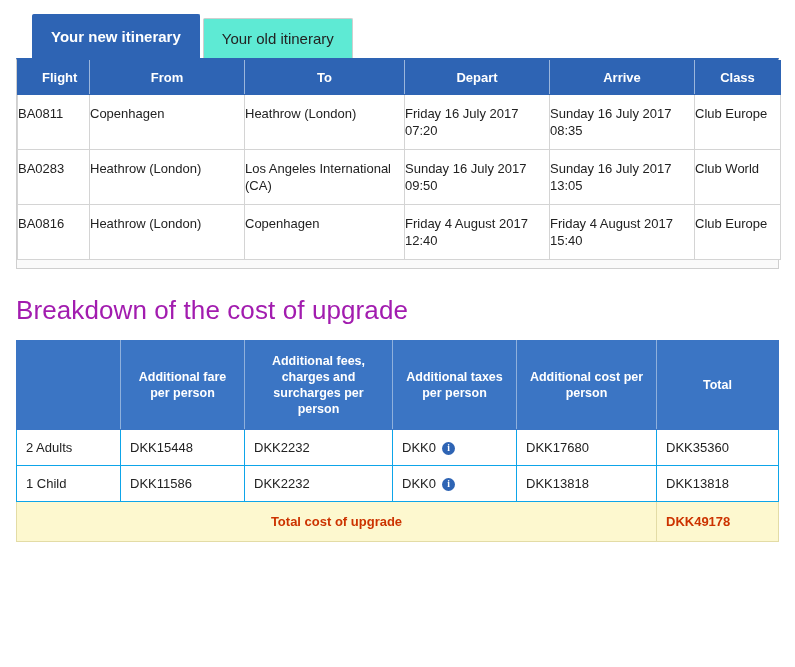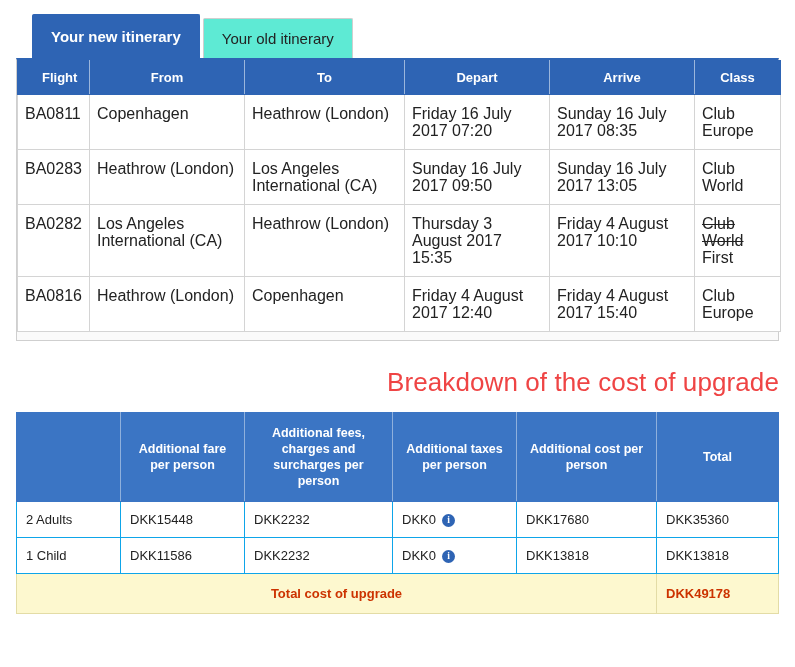--- a/index.html
+++ b/index.html
@@ -74,38 +74,37 @@
     font-size: 13px;
     font-weight: bold;
     text-align: center;
     padding: 9px 24px;
     border: 1px solid #2e64b4;
     border-right-color: #9bb6dc;
   }
   table.grid th:last-child { border-right-color: #2e64b4; }
   table.grid td {
     border: 1px solid #d4d4d4;
-    padding: 10px 7px;
+    padding: 10px 0;
     vertical-align: top;
-    font-size: 16px;
+    font-size: 13px;
     color: #222222;
     line-height: 17px;
   }
   .itin-wrap table.grid { border-left: none; border-right: none; }
   .strike { text-decoration: line-through; display: block; }
   .newclass { display: block; }
 
   
   h2.section-title {
     font-size: 26px;
     font-weight: normal;
-    color: #ef4444;
+    color: #a21caf;
     margin: 26px 0 14px 0;
     letter-spacing: 0.1px;
-    text-align: right;
   }
 
   
   table.breakdown {
     border-collapse: collapse;
     width: 100%;
     table-layout: fixed;
     background: #ffffff;
   }
   table.breakdown th {
@@ -206,31 +205,20 @@
           </td>
         </tr>
         <tr>
           <td>BA0283</td>
           <td>Heathrow (London)</td>
           <td>Los Angeles International (CA)</td>
           <td>Sunday 16 July 2017 09:50</td>
           <td>Sunday 16 July 2017 13:05</td>
           <td>
             <span class="newclass">Club World</span>
-          </td>
-        </tr>
-        <tr>
-          <td>BA0282</td>
-          <td>Los Angeles International (CA)</td>
-          <td>Heathrow (London)</td>
-          <td>Thursday 3 August 2017 15:35</td>
-          <td>Friday 4 August 2017 10:10</td>
-          <td>
-            <span class="strike">Club World</span>
-            <span class="newclass">First</span>
           </td>
         </tr>
         <tr>
           <td>BA0816</td>
           <td>Heathrow (London)</td>
           <td>Copenhagen</td>
           <td>Friday 4 August 2017 12:40</td>
           <td>Friday 4 August 2017 15:40</td>
           <td>
             <span class="newclass">Club Europe</span>

